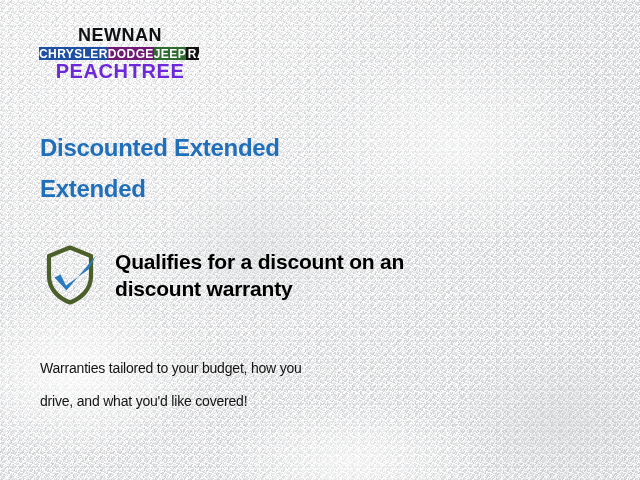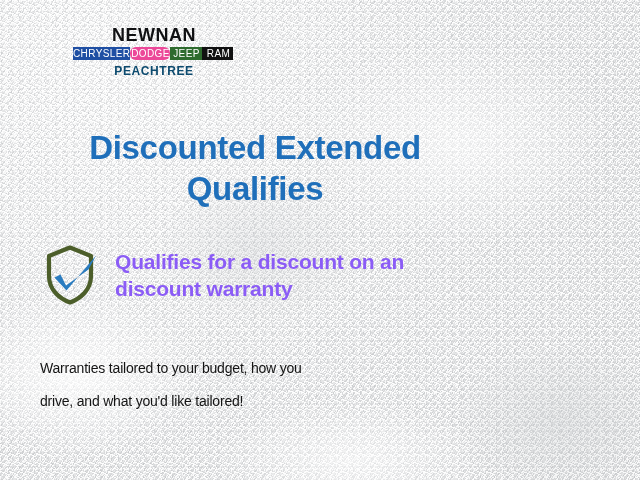--- a/index.html
+++ b/index.html
@@ -53,21 +53,20 @@
     inset: 0;
   }
 
   
   .logo {
     position: absolute;
     left: 38px;
     top: 20px;
     width: 164px;
     text-align: center;
-    margin-left: 34px;
   }
   .logo-top {
     font-family: "Liberation Sans", sans-serif;
     font-weight: bold;
     font-size: 25px;
     letter-spacing: 0.5px;
     color: #101113;
     line-height: 25px;
     font-variant: small-caps;
     text-transform: lowercase;
@@ -78,56 +77,55 @@
     width: 160px;
     margin: 2px auto 2px 1px;
     height: 13px;
     align-items: stretch;
     overflow: hidden;
   }
   .brandbar .seg {
     display: flex;
     align-items: center;
     justify-content: center;
-    font-size: 10px;
-    font-weight: normal;
+    font-size: 12px;
+    font-weight: bold;
     color: #ffffff;
     letter-spacing: 0.4px;
     line-height: 1;
     font-family: "Liberation Sans", sans-serif;
     white-space: nowrap;
   }
   .seg-chrysler { background: #1f4fa3; flex: 0 0 56px; }
-  .seg-dodge    { background: #ec4899; flex: 0 0 40px; border-radius: 6px; }
+  .seg-dodge    { background: #701a75; flex: 0 0 40px; }
   .seg-jeep     { background: #2e6b2e; flex: 0 0 32px; }
   .seg-ram      { background: #111111; flex: 0 0 32px; }
 
   .logo-bottom {
     font-family: "Liberation Sans", sans-serif;
     font-weight: bold;
-    font-size: 12px;
+    font-size: 20px;
     letter-spacing: 0.6px;
-    color: #0c4a6e;
+    color: #6d28d9;
     line-height: 19px;
     white-space: nowrap;
   }
 
   
   .headline {
     position: absolute;
     left: 40px;
     top: 127px;
     width: 430px;
     color: #1f6fba;
     font-family: "Liberation Sans", sans-serif;
     font-weight: bold;
-    font-size: 33px;
+    font-size: 24px;
     line-height: 41px;
     letter-spacing: -0.3px;
-    text-align: center;
   }
   .headline .ln { display: block; }
 
   
   .feature {
     position: absolute;
     left: 41px;
     top: 244px;
     display: flex;
     align-items: center;
@@ -139,21 +137,21 @@
     height: 62px;
     position: relative;
     margin-right: 14px;
   }
   .shield-wrap svg { display: block; }
   .feature-text {
     font-family: "Liberation Sans", sans-serif;
     font-weight: bold;
     font-size: 21px;
     line-height: 27px;
-    color: #8b5cf6;
+    color: #000000;
     letter-spacing: -0.2px;
   }
   .feature-text .ln { display: block; }
 
   
   .blurb {
     position: absolute;
     left: 40px;
     top: 352px;
     width: 555px;
@@ -183,35 +181,35 @@
         <div class="seg seg-dodge">DODGE</div>
         <div class="seg seg-jeep">JEEP</div>
         <div class="seg seg-ram">RAM</div>
       </div>
 
       <div class="logo-bottom">PEACHTREE</div>
     </div>
 
     <div class="headline">
       <span class="ln">Discounted Extended</span>
-      <span class="ln">Qualifies</span>
+      <span class="ln">Extended</span>
     </div>
 
     <div class="feature">
       <div class="shield-wrap">
         <svg width="60" height="62" viewBox="0 0 60 62" aria-hidden="true">
           <path d="M8 12 L29 3.5 L50 12 L50 32 C50 46 39.5 54.5 29 58.5 C18.5 54.5 8 46 8 32 Z" fill="none" stroke="#4c5e2a" stroke-width="4.2" stroke-linejoin="round" stroke-linecap="round"></path>
           <path d="M13.5 33.5 L25.5 46.5 L55 11.5 L47.5 25.5 L25 41.5 L19.5 30.5 Z" fill="#2a7cc0"></path>
         </svg>
       </div>
       <div class="feature-text">
         <span class="ln">Qualifies for a discount on an</span>
         <span class="ln">discount warranty</span>
       </div>
     </div>
 
     <div class="blurb">
       <span class="ln">Warranties tailored to your budget, how you</span>
-      <span class="ln">drive, and what you'd like tailored!</span>
+      <span class="ln">drive, and what you'd like covered!</span>
     </div>
 
   </div>
 </div>
 
 </body></html>

